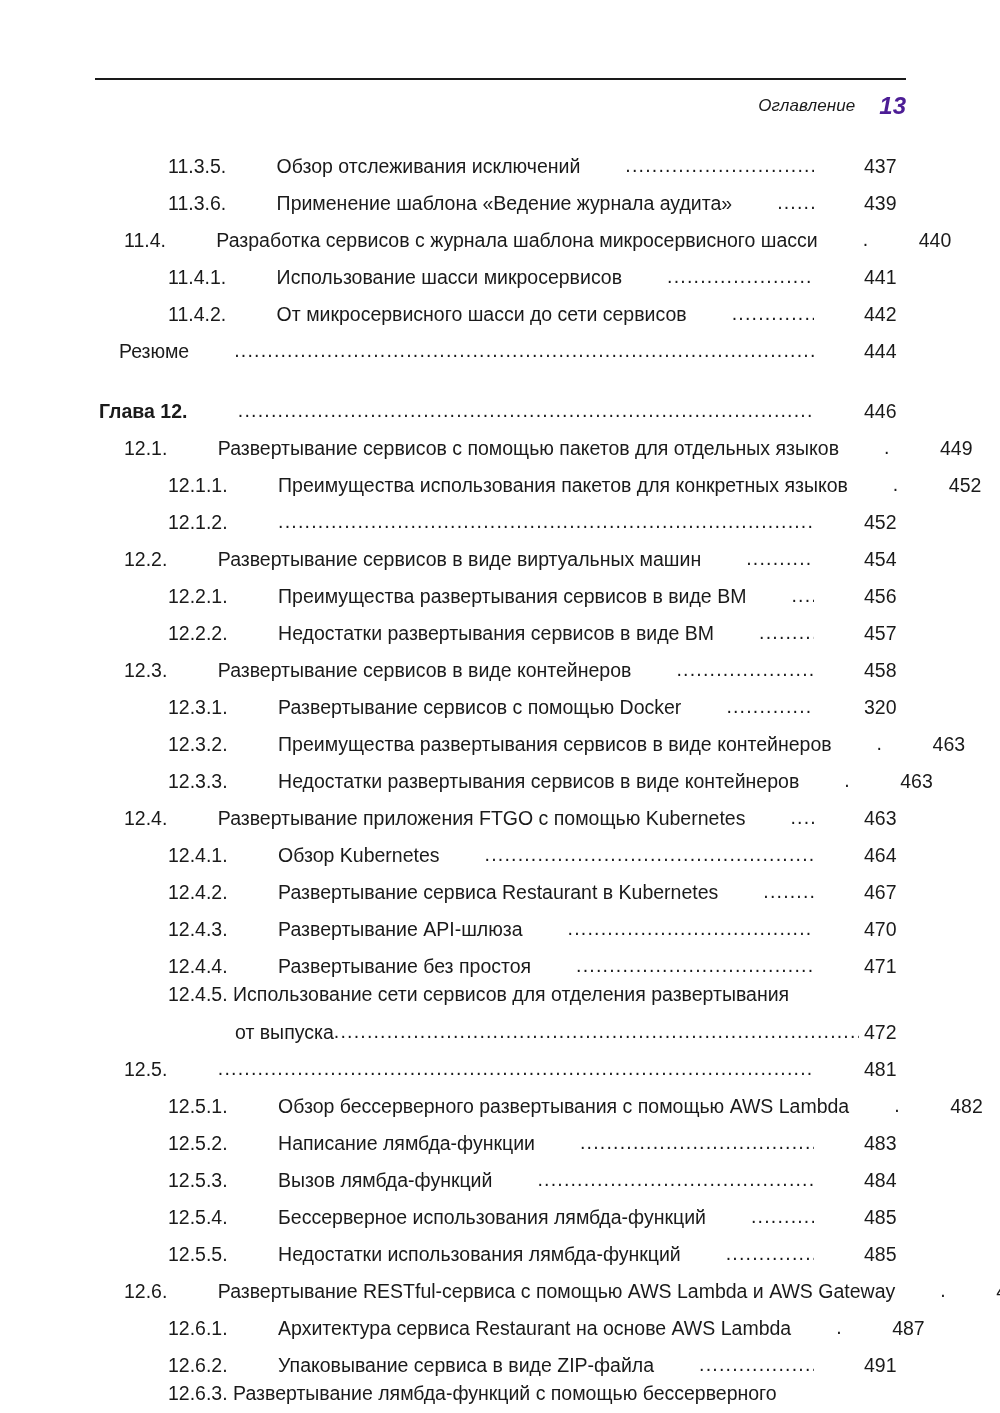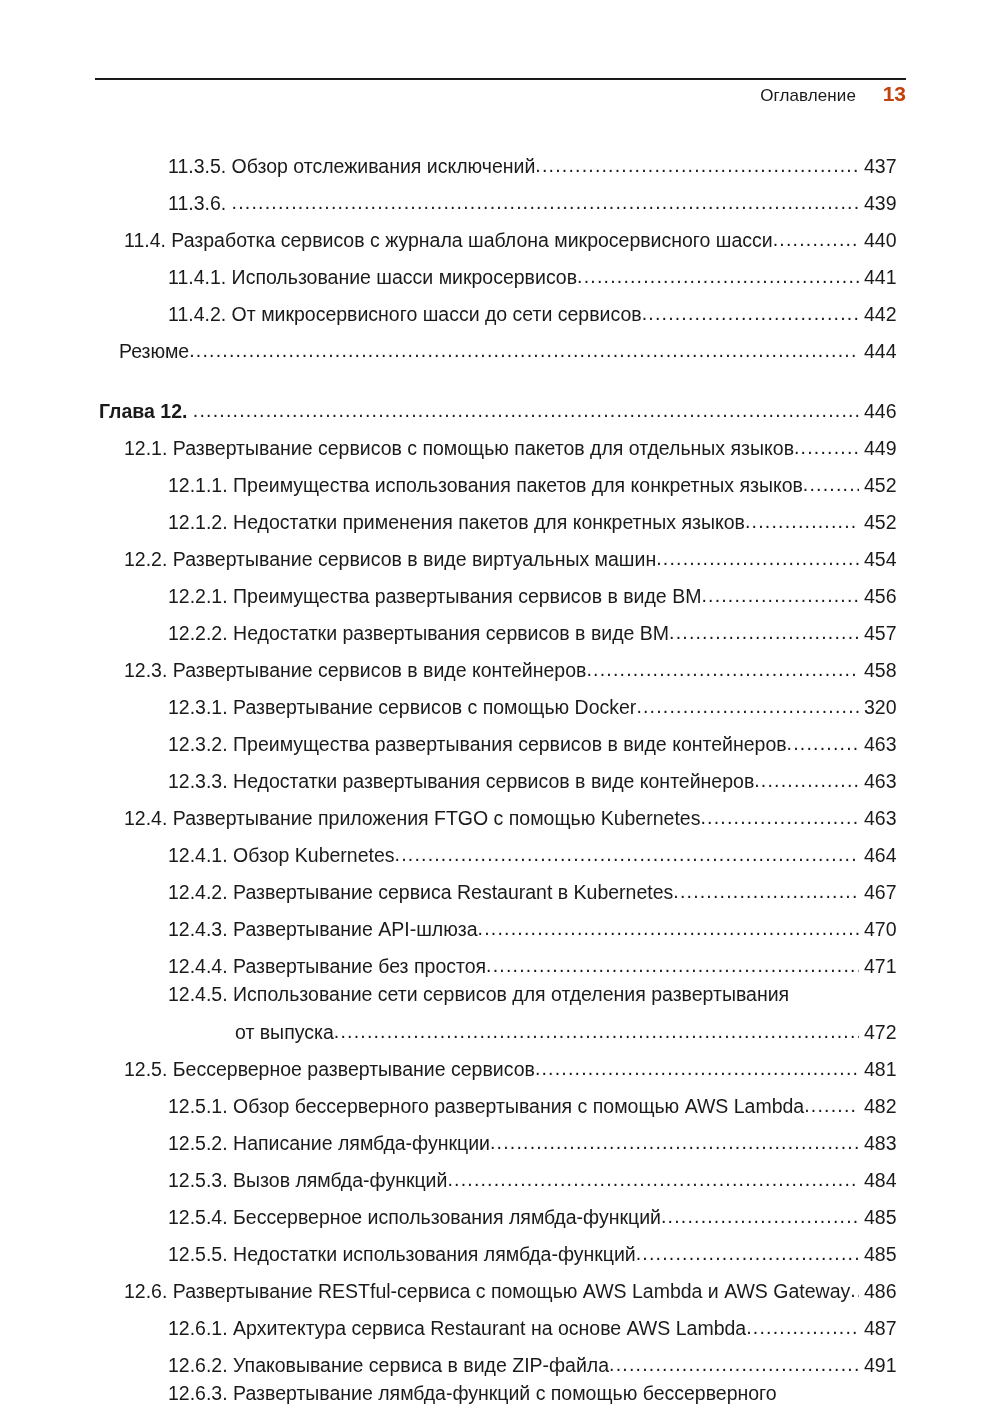--- a/index.html
+++ b/index.html
@@ -33,54 +33,56 @@
   }
   .head-rule {
     width: 100%;
     height: 2px;
     background: #1a1a1a;
     margin: 0;
   }
   .head-line {
     display: flex;
     justify-content: flex-end;
-    align-items: flex-end;
-    margin-top: 2px;
+    align-items: center;
+    margin-top: 12px;
+    font-style: italic;
   }
   .head-title {
     font-size: 17px;
     letter-spacing: 0.1px;
     color: #1a1a1a;
   }
   .head-folio {
-    font-size: 21px;
+    font-size: 24px;
     font-weight: bold;
     margin-left: 24px;
     min-width: 26px;
     text-align: right;
-    color: #c2410c;
+    color: #4c1d95;
   }
 
   
   .toc {
     position: absolute;
     left: 95px;
     top: 142px;
     width: 811px;
   }
 
   .entry {
     display: flex;
     align-items: flex-end;
     font-size: 19.5px;
     line-height: 26px;
     height: 37px;
     box-sizing: border-box;
     color: #1a1a1a;
     white-space: nowrap;
+    gap: 45px;
   }
   .entry.two-line {
     display: block;
     height: auto;
     white-space: normal;
   }
 
   
   .lvl-chapter { padding-left: 4px; }
   .lvl-1       { padding-left: 29px; }
@@ -150,20 +152,21 @@
 
   <div class="toc" id="toc-list">
       <div class="entry lvl-2">
         <span class="num">11.3.5. </span>
         <span class="title">Обзор отслеживания исключений</span>
         <span class="leader">............................................................................................................................................................................................................................</span>
         <span class="folio">437</span>
       </div>
       <div class="entry lvl-2">
         <span class="num">11.3.6. </span>
+        <span class="title">Применение шаблона «Ведение журнала аудита»</span>
         <span class="leader">............................................................................................................................................................................................................................</span>
         <span class="folio">439</span>
       </div>
       <div class="entry lvl-1">
         <span class="num">11.4. </span>
         <span class="title">Разработка сервисов с журнала шаблона микросервисного шасси</span>
         <span class="leader">............................................................................................................................................................................................................................</span>
         <span class="folio">440</span>
       </div>
       <div class="entry lvl-2">
@@ -196,21 +199,20 @@
         <span class="folio">449</span>
       </div>
       <div class="entry lvl-2">
         <span class="num">12.1.1. </span>
         <span class="title">Преимущества использования пакетов для конкретных языков</span>
         <span class="leader">............................................................................................................................................................................................................................</span>
         <span class="folio">452</span>
       </div>
       <div class="entry lvl-2">
         <span class="num">12.1.2. </span>
-        <span class="title">Недостатки применения пакетов для конкретных языков</span>
         <span class="leader">............................................................................................................................................................................................................................</span>
         <span class="folio">452</span>
       </div>
       <div class="entry lvl-1">
         <span class="num">12.2. </span>
         <span class="title">Развертывание сервисов в виде виртуальных машин</span>
         <span class="leader">............................................................................................................................................................................................................................</span>
         <span class="folio">454</span>
       </div>
       <div class="entry lvl-2">
@@ -282,21 +284,20 @@
       <div class="entry lvl-2 two-line">
         <div class="row-a"><span class="num">12.4.5. </span><span class="title">Использование сети сервисов для отделения развертывания</span></div>
         <div class="row-b">
           <span class="title">от выпуска</span>
           <span class="leader">............................................................................................................................................................................................................................</span>
           <span class="folio">472</span>
         </div>
       </div>
       <div class="entry lvl-1">
         <span class="num">12.5. </span>
-        <span class="title">Бессерверное развертывание сервисов</span>
         <span class="leader">............................................................................................................................................................................................................................</span>
         <span class="folio">481</span>
       </div>
       <div class="entry lvl-2">
         <span class="num">12.5.1. </span>
         <span class="title">Обзор бессерверного развертывания с помощью AWS Lambda</span>
         <span class="leader">............................................................................................................................................................................................................................</span>
         <span class="folio">482</span>
       </div>
       <div class="entry lvl-2">

